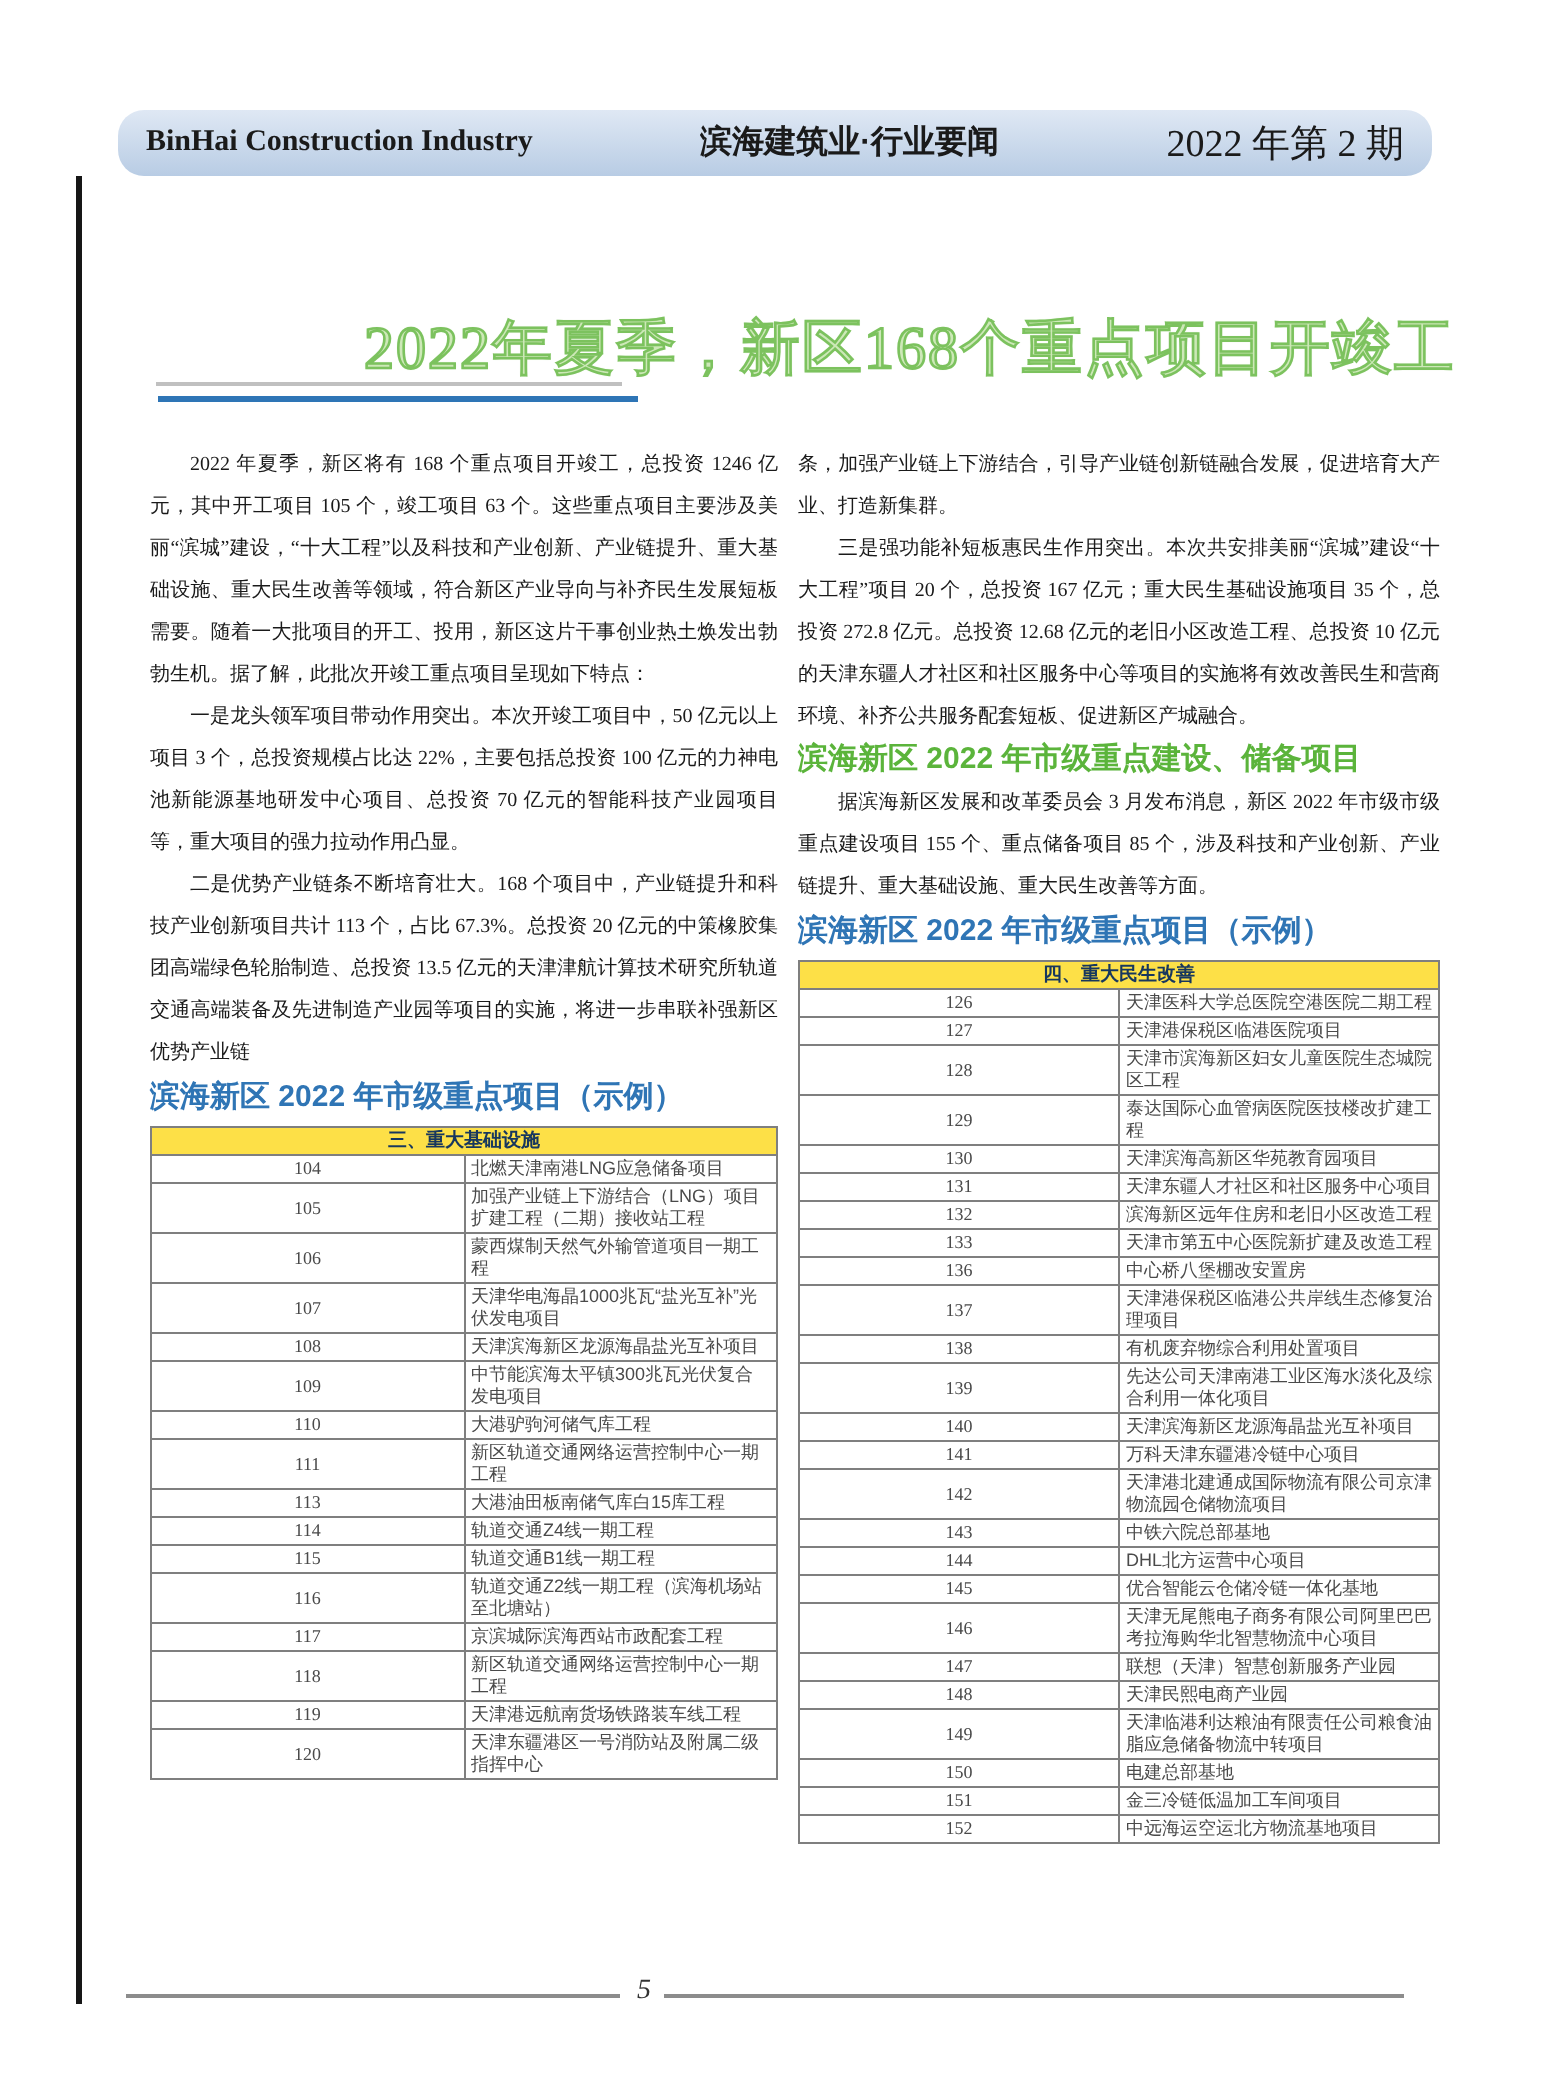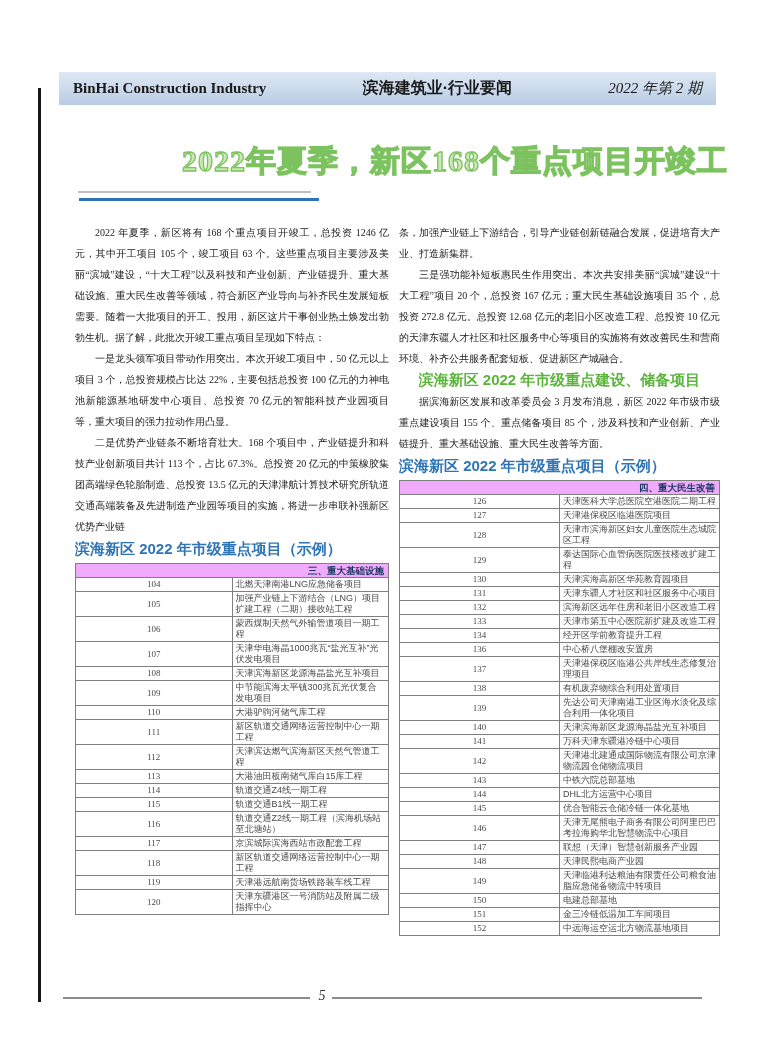--- a/index.html
+++ b/index.html
@@ -1,44 +1,44 @@
 <!DOCTYPE html>
 <html><head>
 <meta charset="utf-8">
 <style>
   html,body{margin:0;padding:0;background:#ffffff;}
   .page{position:relative;width:778px;height:1043px;background:#ffffff;overflow:hidden;
         font-family:"Liberation Serif","DejaVu Serif",serif;color:#1a1a1a;}
   .spine{position:absolute;left:38px;top:88px;width:3px;height:914px;background:#161616;}
-  .header-band{position:absolute;left:59px;top:72px;width:657px;height:33px;
-        background:linear-gradient(#dfe8f4,#b8cce4);border-radius:0;
+  .header-band{position:absolute;left:59px;top:55px;width:657px;height:33px;
+        background:linear-gradient(#dfe8f4,#b8cce4);border-radius:13px;
         display:flex;align-items:center;justify-content:space-between;
         padding:0 14px;box-sizing:border-box;}
   .hdr-left{font-weight:bold;font-size:15px;}
   .hdr-center{font-weight:bold;font-size:16px;font-family:"Liberation Sans","DejaVu Sans",sans-serif;}
-  .hdr-right{font-size:15px;font-style:italic;}
-  .title{position:absolute;left:182px;top:141px;white-space:nowrap;
-        font-size:30px;font-weight:bold;letter-spacing:1px;
+  .hdr-right{font-size:19px;}
+  .title{position:absolute;left:182px;top:154px;white-space:nowrap;
+        font-size:30px;font-weight:normal;letter-spacing:1px;
         color:#cde8b8;-webkit-text-stroke:1.3px #7cc25e;text-shadow:0 0 1px #8ec973;}
   .rule{position:absolute;height:2px;}
   .rule.gray{left:78px;top:191px;width:233px;background:#c0c0c0;}
   .rule.blue{left:79px;top:198px;width:240px;height:3px;background:#2e75b6;}
   .col{position:absolute;top:222px;}
   .col-left{left:75px;width:314px;}
   .col-right{left:399px;width:321px;}
   .para{margin:0;font-size:10px;line-height:21px;text-align:justify;text-justify:inter-ideograph;}
   .para.indent{text-indent:2em;}
   .h-blue{color:#2f75b5;font-weight:bold;text-align:left;font-size:15px;line-height:22px;
         font-family:"Liberation Sans","DejaVu Sans",sans-serif;margin-top:1px;}
-  .h-green{color:#5bb43b;font-weight:bold;text-align:center;font-size:15px;line-height:22px;
+  .h-green{color:#5bb43b;font-weight:bold;font-size:15px;line-height:22px;
         font-family:"Liberation Sans","DejaVu Sans",sans-serif;}
   table.ptable{width:100%;border-collapse:collapse;table-layout:fixed;
         font-family:"Liberation Sans","DejaVu Sans",sans-serif;
         font-size:9px;line-height:11px;color:#4a4a4a;margin-top:3px;}
-  table.ptable th{background:#f0abfc;color:#17375e;text-align:right;font-weight:bold;
+  table.ptable th{background:#fde047;color:#17375e;text-align:center;font-weight:bold;
         padding:1px 4px;border:1px solid #7f7f7f;font-size:9.5px;}
   table.ptable td{border:1px solid #7f7f7f;padding:1px 3px;vertical-align:middle;}
   table.ptable td.no{width:48px;text-align:center;font-family:Liberation Serif, serif;}
   .footer-line{position:absolute;top:997px;height:2px;background:#8c8c8c;}
   .fl-left{left:63px;width:247px;}
   .fl-right{left:332px;width:370px;}
   .pnum{position:absolute;left:312px;top:988px;width:20px;text-align:center;
         font-style:italic;font-size:14px;color:#333;}
 </style>
 </head>
@@ -105,24 +105,20 @@
           <tr>
             <td class="no">110</td>
             <td class="nm">大港驴驹河储气库工程</td>
           </tr>
 
           <tr>
             <td class="no">111</td>
             <td class="nm">新区轨道交通网络运营控制中心一期工程</td>
           </tr>
 
-          <tr>
-            <td class="no">112</td>
-            <td class="nm">天津滨达燃气滨海新区天然气管道工程</td>
-          </tr>
 
           <tr>
             <td class="no">113</td>
             <td class="nm">大港油田板南储气库白15库工程</td>
           </tr>
 
           <tr>
             <td class="no">114</td>
             <td class="nm">轨道交通Z4线一期工程</td>
           </tr>
@@ -208,24 +204,20 @@
           <tr>
             <td class="no">132</td>
             <td class="nm">滨海新区远年住房和老旧小区改造工程</td>
           </tr>
 
           <tr>
             <td class="no">133</td>
             <td class="nm">天津市第五中心医院新扩建及改造工程</td>
           </tr>
 
-          <tr>
-            <td class="no">134</td>
-            <td class="nm">经开区学前教育提升工程</td>
-          </tr>
 
 
           <tr>
             <td class="no">136</td>
             <td class="nm">中心桥八堡棚改安置房</td>
           </tr>
 
           <tr>
             <td class="no">137</td>
             <td class="nm">天津港保税区临港公共岸线生态修复治理项目</td>

